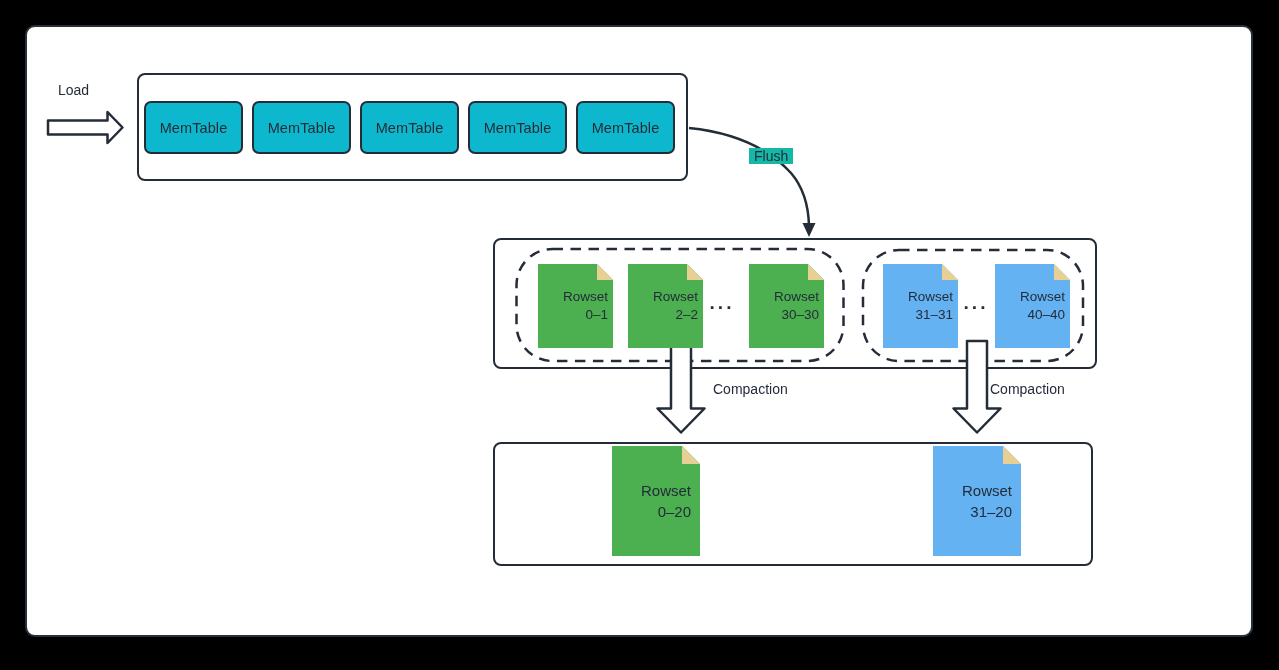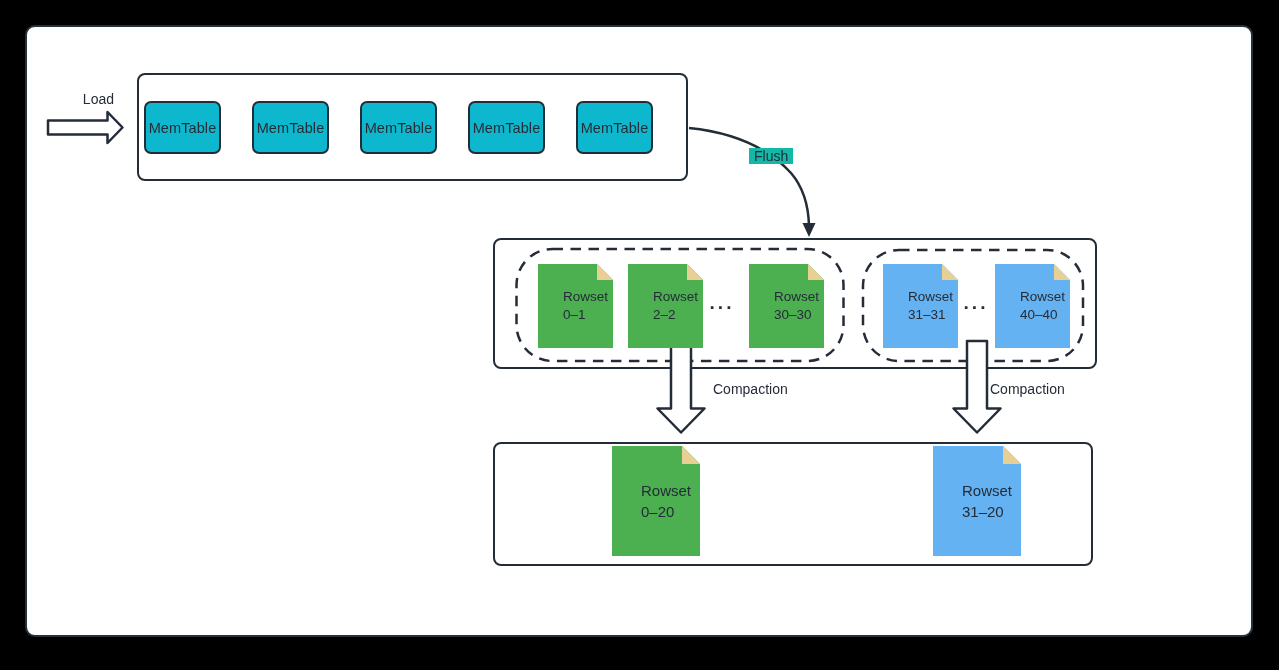--- a/index.html
+++ b/index.html
@@ -12,36 +12,36 @@
     background:#fff;border:2px solid #27303d;border-radius:10px;
   }
   .panel{
     position:absolute;background:#fff;border:2.5px solid #242c38;border-radius:8px;
     box-sizing:border-box;
   }
   .panel-memtable{left:137px;top:73px;width:551px;height:108px;}
   .panel-l0{left:493px;top:238px;width:604px;height:131px;}
   .panel-l1{left:493px;top:442px;width:600px;height:124px;}
   .memtable{
-    position:absolute;top:101px;width:77px;height:53px;background:#0db8ce;
+    position:absolute;top:101px;width:99px;height:53px;background:#0db8ce;
     border:2.5px solid #242c38;border-radius:7px;box-sizing:border-box;
     display:flex;align-items:center;justify-content:center;
     font-size:14.5px;font-weight:500;letter-spacing:.1px;
   }
   .overlay{position:absolute;left:0;top:0;width:1279px;height:670px;}
   .file{position:absolute;display:flex;align-items:center;justify-content:center;}
   .file svg{position:absolute;left:0;top:0;}
   .file-label{
-    position:relative;text-align:left;font-weight:500;white-space:nowrap;margin-left:20px;
+    position:relative;text-align:right;font-weight:500;white-space:nowrap;margin-left:20px;
   }
   .file-sm .file-label{font-size:13.5px;line-height:18px;}
   .file-lg .file-label{font-size:15px;line-height:21px;}
   .file-label span{display:block;}
   .txt{position:absolute;font-size:14px;font-weight:500;}
-  .txt-load{left:58px;top:91px;width:56px;text-align:right;}
+  .txt-load{left:58px;top:82px;width:56px;text-align:left;}
   .txt-flush{left:749px;top:148px;background:#14b8a6;padding:0 5px;}
   .txt-compaction-l{left:713px;top:381px;}
   .txt-compaction-r{left:990px;top:381px;}
   .ellipsis{
     position:absolute;top:297px;width:44px;text-align:center;
     font-size:19px;font-weight:800;letter-spacing:2px;
   }
   .ellipsis-green{left:700px;}
   .ellipsis-blue{left:954px;}
 </style>

